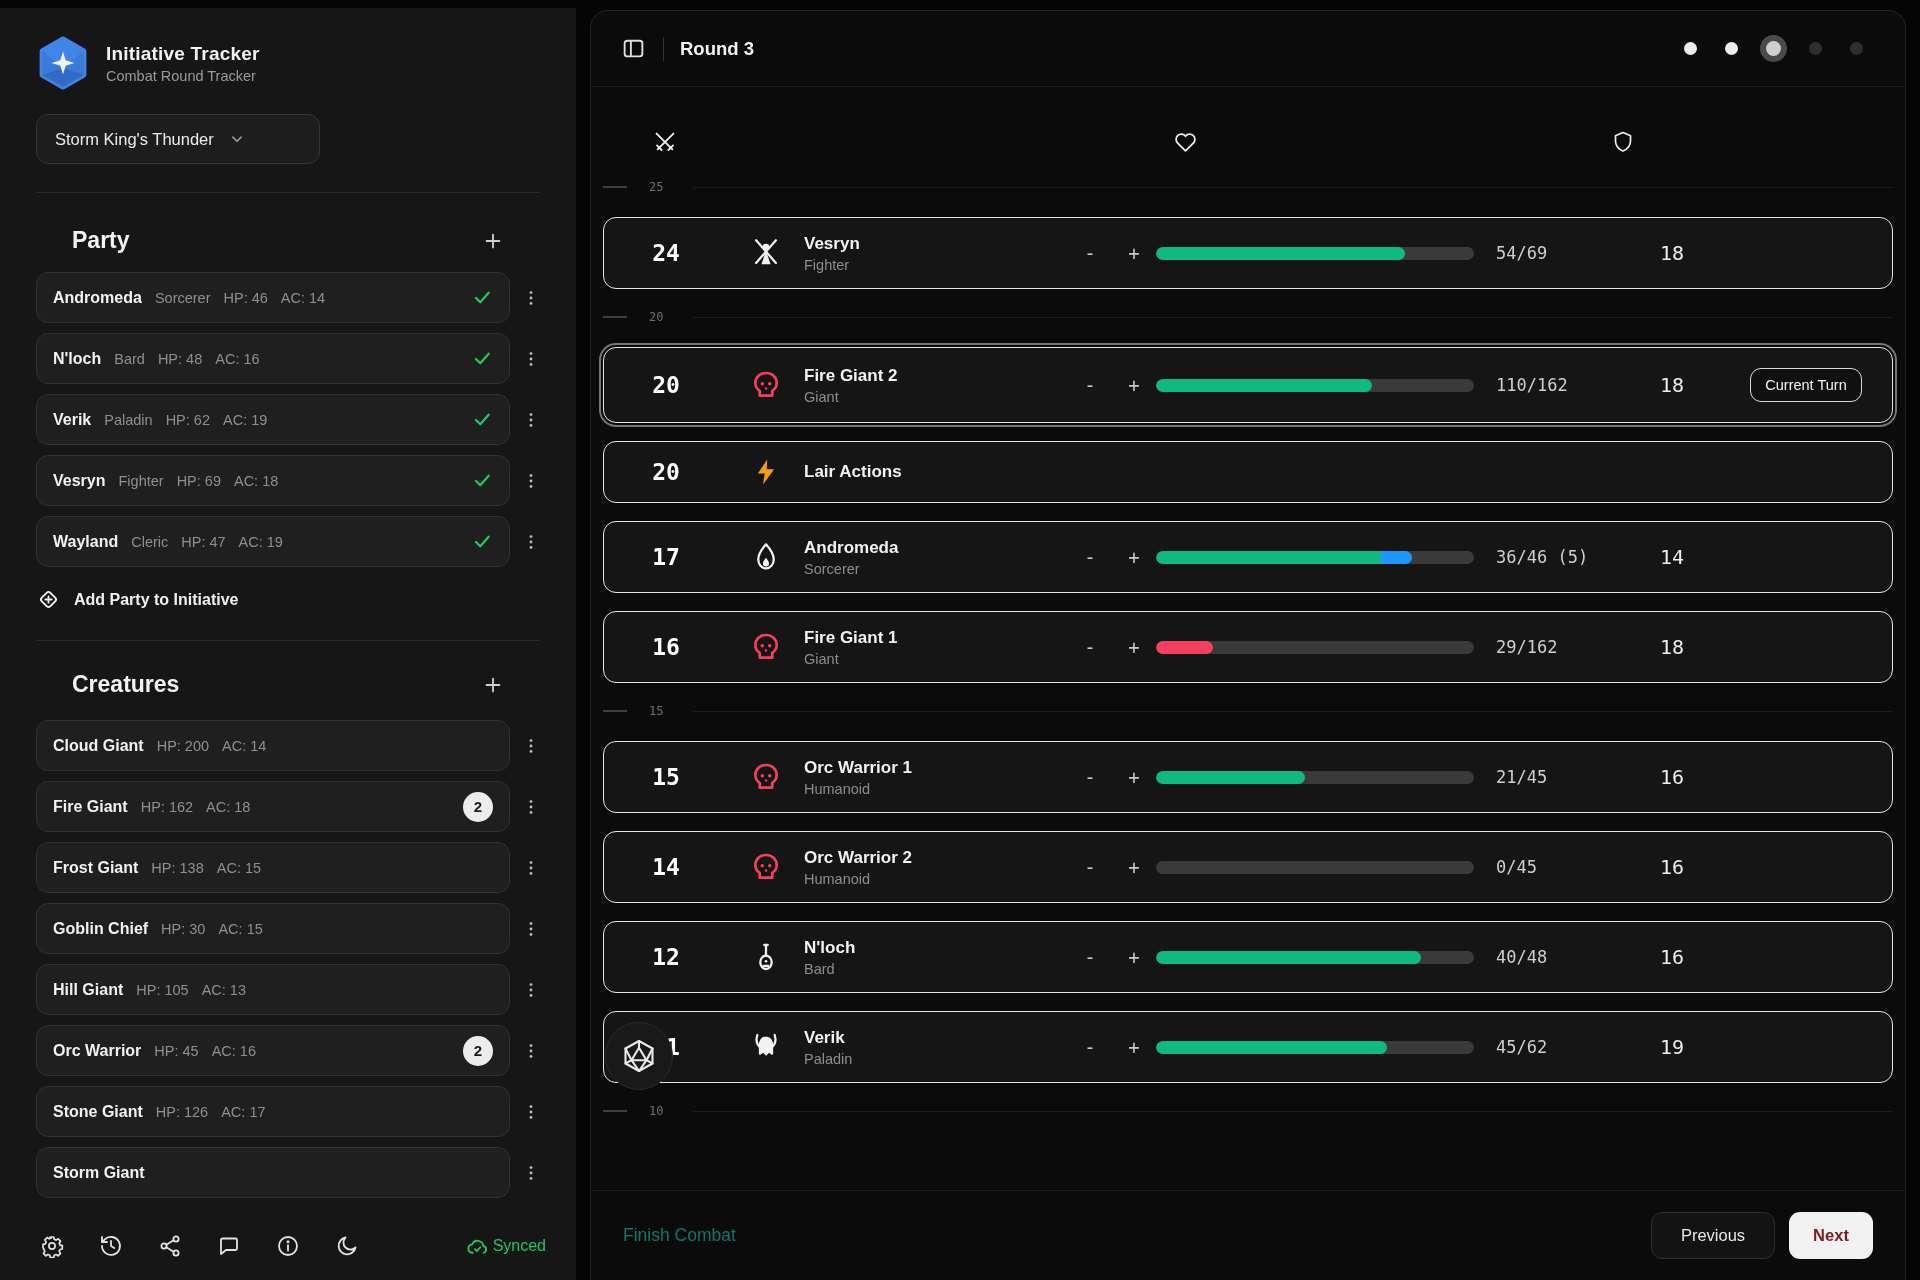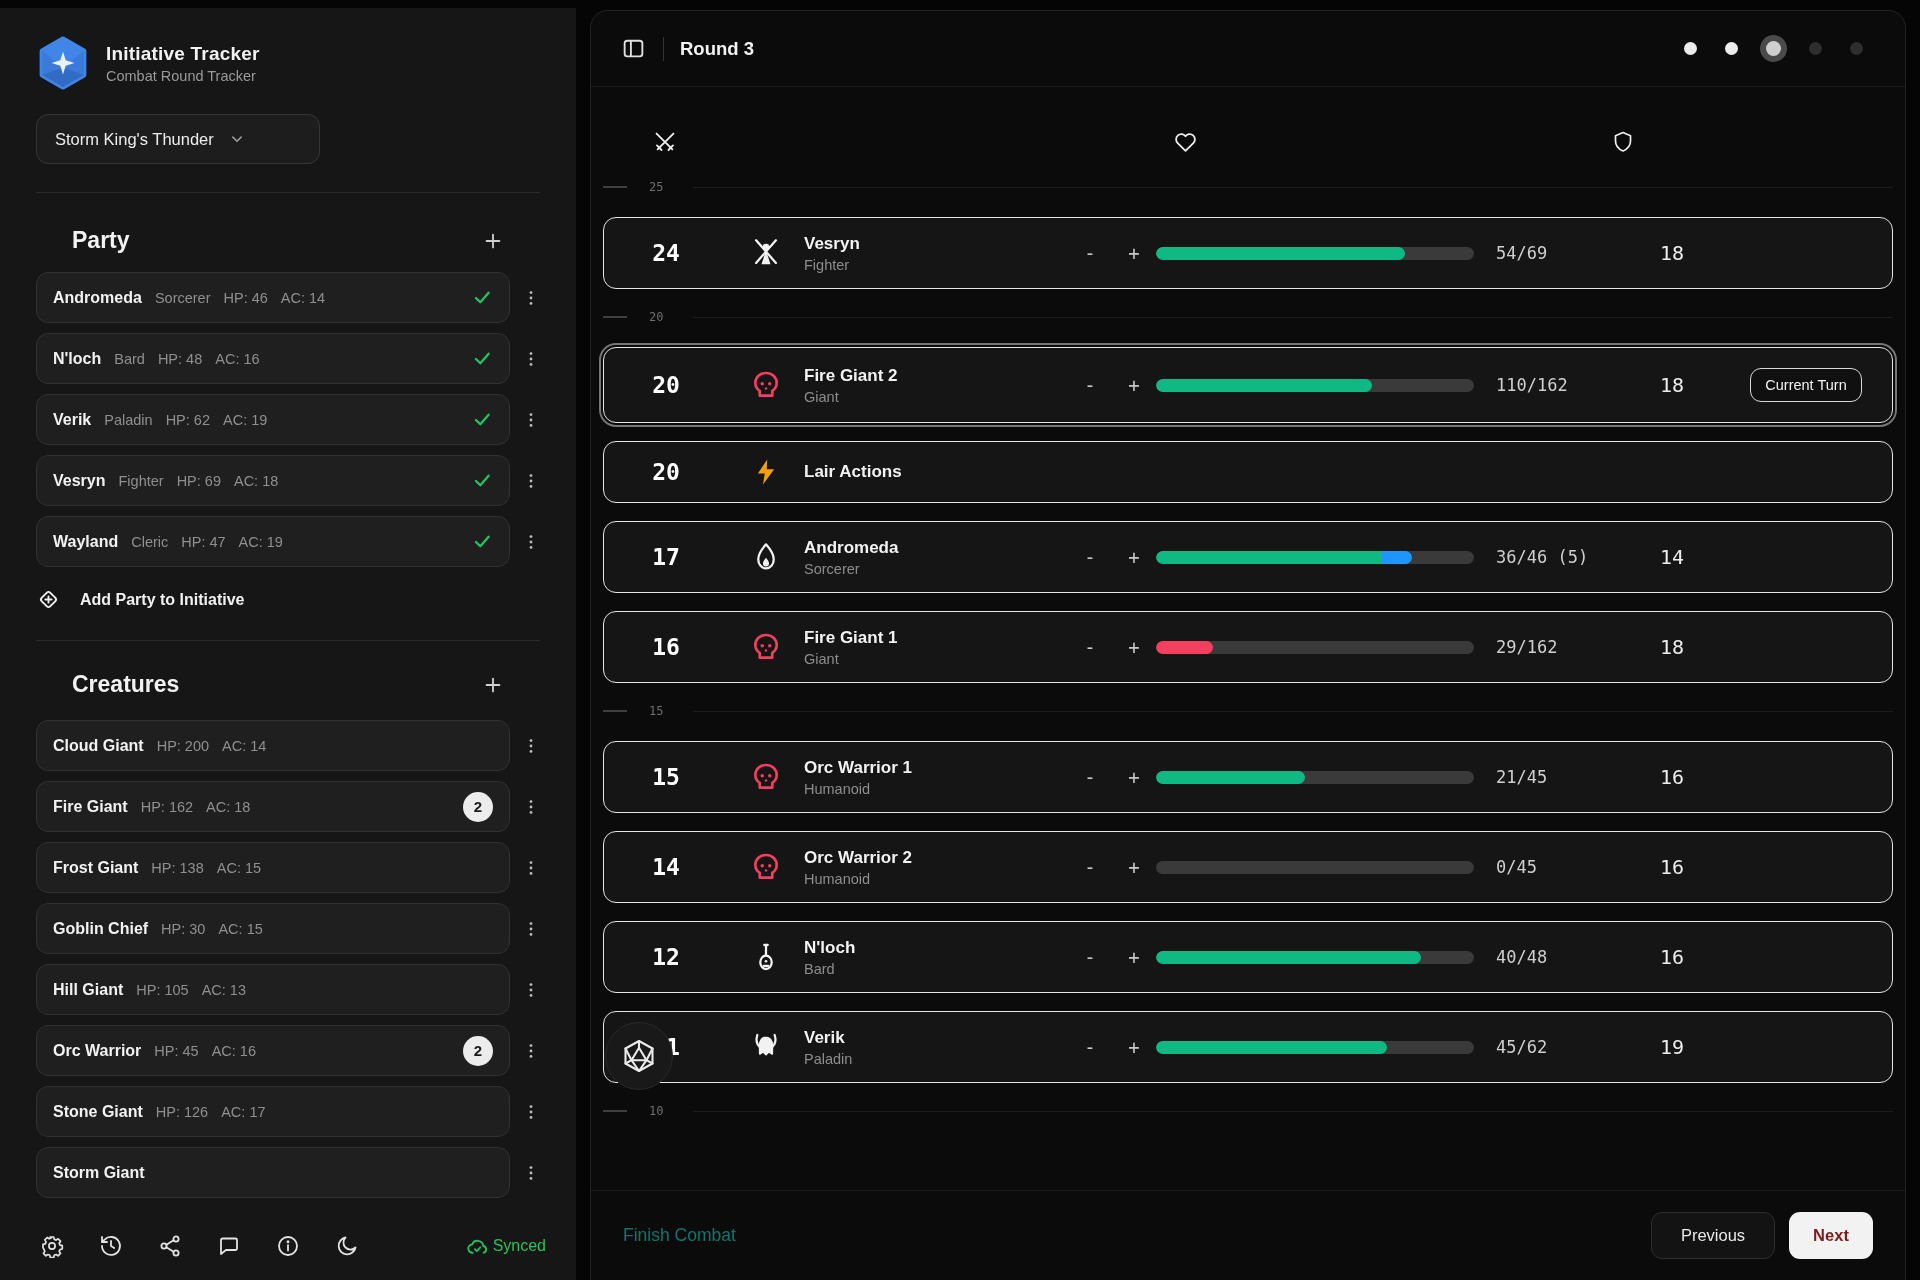--- a/index.html
+++ b/index.html
@@ -29,21 +29,21 @@
   .card-row { display:flex; align-items:center; margin-bottom:10px; }
   .pcard { flex:1; height:51px; background:#1f1f1f; border:1px solid #313131; border-radius:12px;
            display:flex; align-items:center; padding:0 16px; cursor:pointer; min-width:0; }
   .pcard .nm { font-size:16px; font-weight:700; margin-right:13px; white-space:nowrap; }
   .pcard .meta { font-size:14.5px; color:#8f8f8f; margin-right:13px; white-space:nowrap; }
   .pcard .spacer { flex:1; }
   .badge { width:30px; height:30px; border-radius:50%; background:#ececec; color:#1a1a1a;
            font-size:15px; font-weight:700; display:flex; align-items:center; justify-content:center; }
   .kebab { width:42px; display:flex; justify-content:center; background:none; border:none; cursor:pointer; color:#bdbdbd; }
 
-  .add-party { margin-top:20px; display:flex; align-items:center; gap:19px; background:none; border:none;
+  .add-party { margin-top:20px; display:flex; align-items:center; gap:13px; background:none; border:none;
                color:#f0f0f0; font-size:16px; font-weight:600; cursor:pointer; font-family:inherit; }
 
   .side-toolbar { position:absolute; left:0; right:0; bottom:0; height:84px; background:#161616;
                   display:flex; align-items:center; padding:0 30px 0 40px; gap:35px; }
   .tool-btn { background:none; border:none; cursor:pointer; color:#e3e3e3; width:24px; height:24px; padding:0; }
   .synced { margin-left:auto; display:flex; align-items:center; gap:4px; color:#22c55e; font-size:16px; }
 
   
   .main { position:absolute; left:590px; top:10px; right:14px; bottom:0;
           background:#0b0b0b; border:1px solid #222; border-bottom:none;

